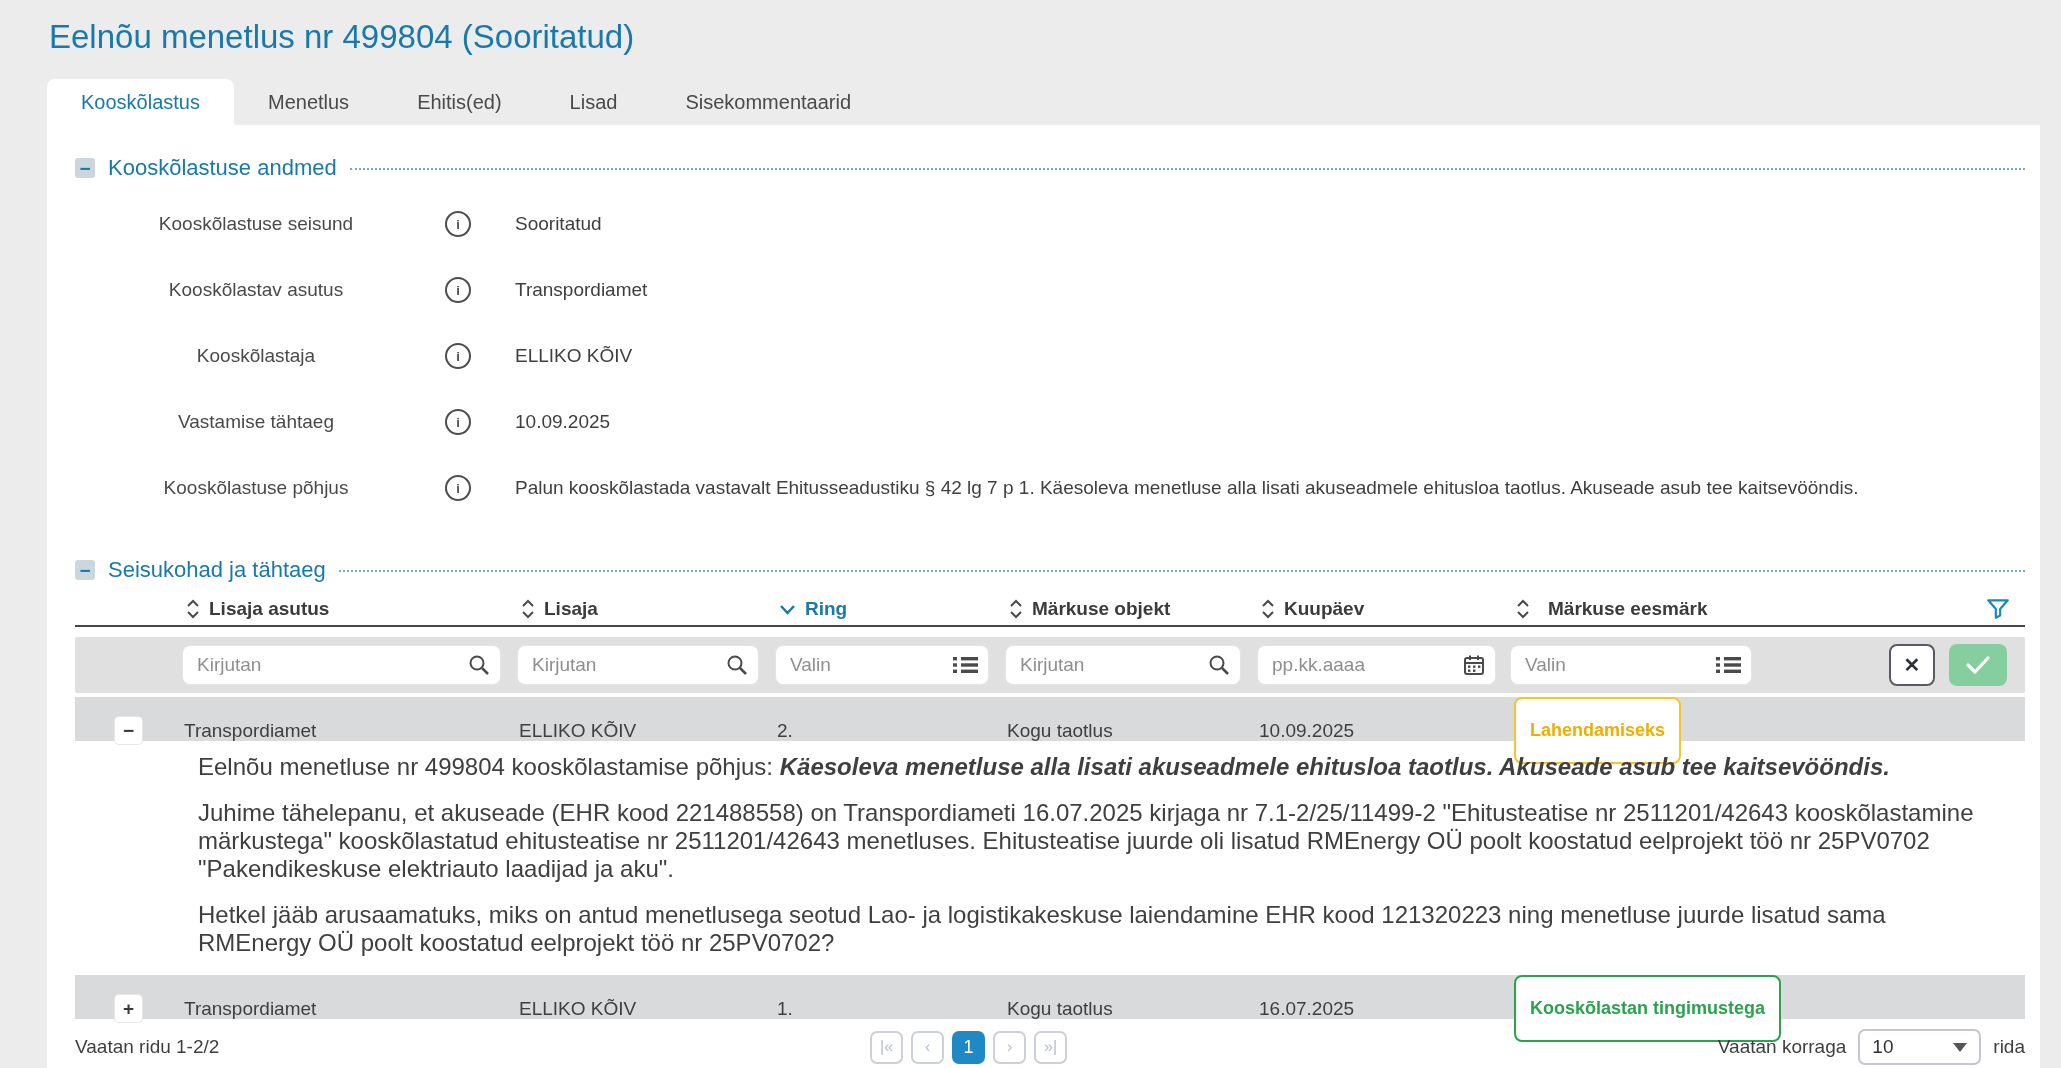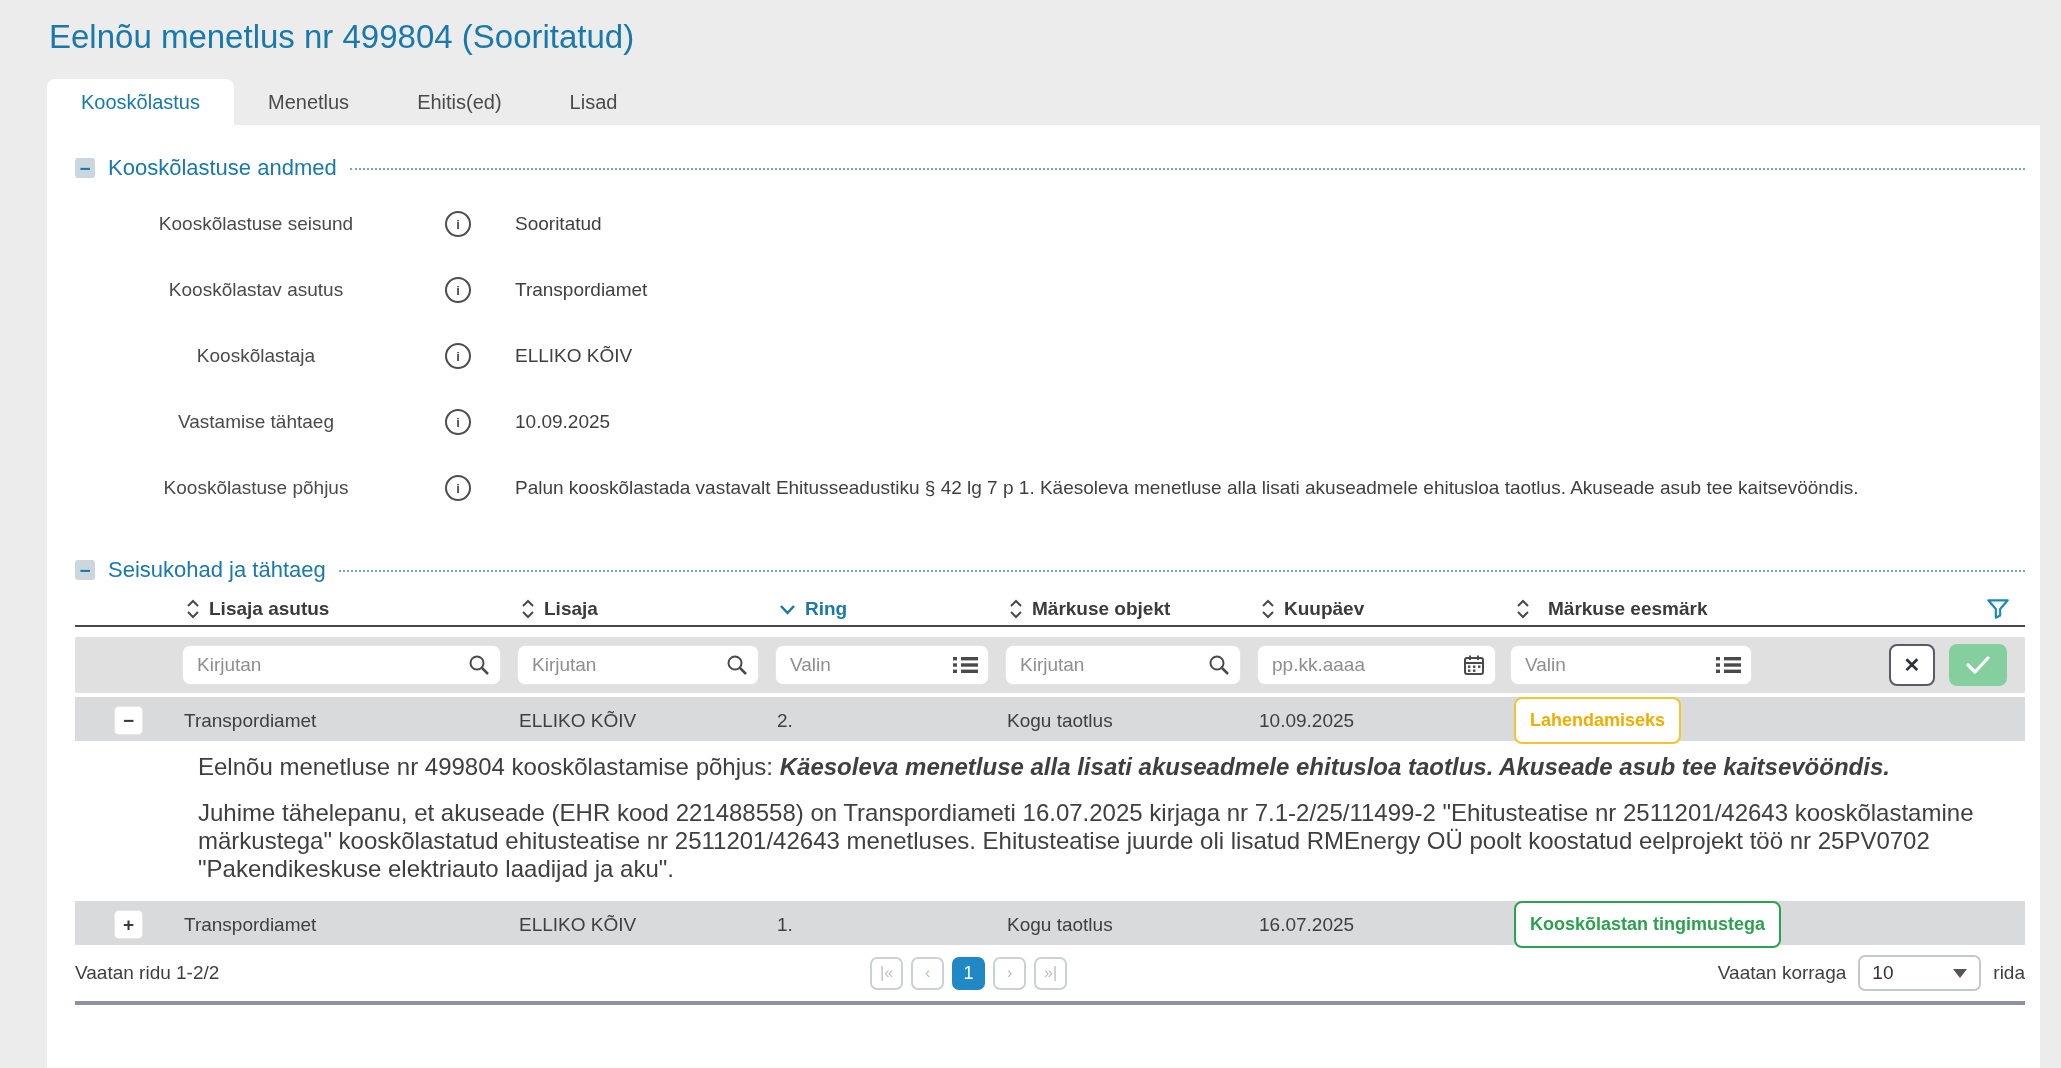--- a/index.html
+++ b/index.html
@@ -52,21 +52,21 @@
   .btn-clear{width:46px;height:42px;margin-left:auto;background:#fff;border:2px solid #585b66;border-radius:8px;
     color:#2f3138;font-size:20px;font-weight:bold;display:flex;align-items:center;justify-content:center;cursor:pointer;box-sizing:border-box;}
   .btn-apply{width:58px;height:42px;margin-left:14px;background:#85cf9e;border:none;border-radius:8px;
     display:flex;align-items:center;justify-content:center;cursor:pointer;}
   
   .trow{height:44px;background:#d9dadb;margin-top:4px;font-size:19px;color:#3f3f3f;}
   .cell{padding-left:4px;white-space:nowrap;}
   .expander{width:27px;height:27px;margin-left:40px;background:#fff;border:none;border-radius:4px;
     font-size:19px;font-weight:bold;color:#3a3a3a;display:flex;align-items:center;justify-content:center;
     cursor:pointer;box-shadow:0 0 0 1px #e6e6e6;}
-  .badge{display:inline-block;padding:11px 14px;border-radius:8px;background:#fff;font-weight:bold;font-size:18px;white-space:nowrap;}
+  .badge{display:inline-block;padding:21px 14px;border-radius:8px;background:#fff;font-weight:bold;font-size:18px;white-space:nowrap;}
   .badge.yellow{border:2px solid #f6c42c;color:#f0ae00;}
   .badge.green{border:2px solid #2ba24e;color:#2ba24e;}
   
   .details{padding:12px 45px 14px 123px;font-size:24px;line-height:28px;color:#3f3f3f;}
   .details p{margin:0 0 18px;}
   .details p:last-child{margin-bottom:0;}
   .emph{font-weight:bold;font-style:italic;}
   
   .pagination{display:flex;align-items:center;margin-top:8px;height:40px;gap:36px;}
   .pg-info{font-size:19px;white-space:nowrap;}
@@ -84,20 +84,21 @@
 </head>
 <body>
 
 <div class="page-title">Eelnõu menetlus nr 499804 (Sooritatud)</div>
 
 <div class="tabbar">
   <div class="tab active">Kooskõlastus</div>
   <div class="tab">Menetlus</div>
   <div class="tab">Ehitis(ed)</div>
   <div class="tab">Lisad</div>
+  <div class="tab">Sisekommentaarid</div>
 </div>
 
 <div class="panel">
 
   <div class="section-header sh1">
     <span class="collapse-box">−</span>
     <span class="section-title">Kooskõlastuse andmed</span>
     <span class="dotline"></span>
   </div>
 
@@ -300,20 +301,21 @@
     <div class="cell">Kogu taotlus</div>
     <div class="cell">10.09.2025</div>
     <div class="cell">
       <span class="badge yellow">Lahendamiseks</span>
     </div>
   </div>
 
   <div class="details">
     <p><span>Eelnõu menetluse nr 499804 kooskõlastamise põhjus: </span><span class="emph">Käesoleva menetluse alla lisati akuseadmele ehitusloa taotlus. Akuseade asub tee kaitsevööndis.</span></p>
     <p>Juhime tähelepanu, et akuseade (EHR kood 221488558) on Transpordiameti 16.07.2025 kirjaga nr 7.1-2/25/11499-2 "Ehitusteatise nr 2511201/42643 kooskõlastamine märkustega" kooskõlastatud ehitusteatise nr 2511201/42643 menetluses.  Ehitusteatise juurde oli lisatud RMEnergy OÜ poolt koostatud eelprojekt töö nr 25PV0702 "Pakendikeskuse elektriauto laadijad ja aku".</p>
+    <p>Hetkel jääb arusaamatuks, miks on antud menetlusega seotud Lao- ja logistikakeskuse laiendamine EHR kood 121320223 ning menetluse juurde lisatud sama RMEnergy OÜ poolt koostatud eelprojekt töö nr 25PV0702?</p>
   </div>
 
   <div class="grid trow">
     <div>
       <button class="expander">+</button>
     </div>
     <div class="cell">Transpordiamet</div>
     <div class="cell">ELLIKO KÕIV</div>
     <div class="cell">1.</div>
     <div class="cell">Kogu taotlus</div>

